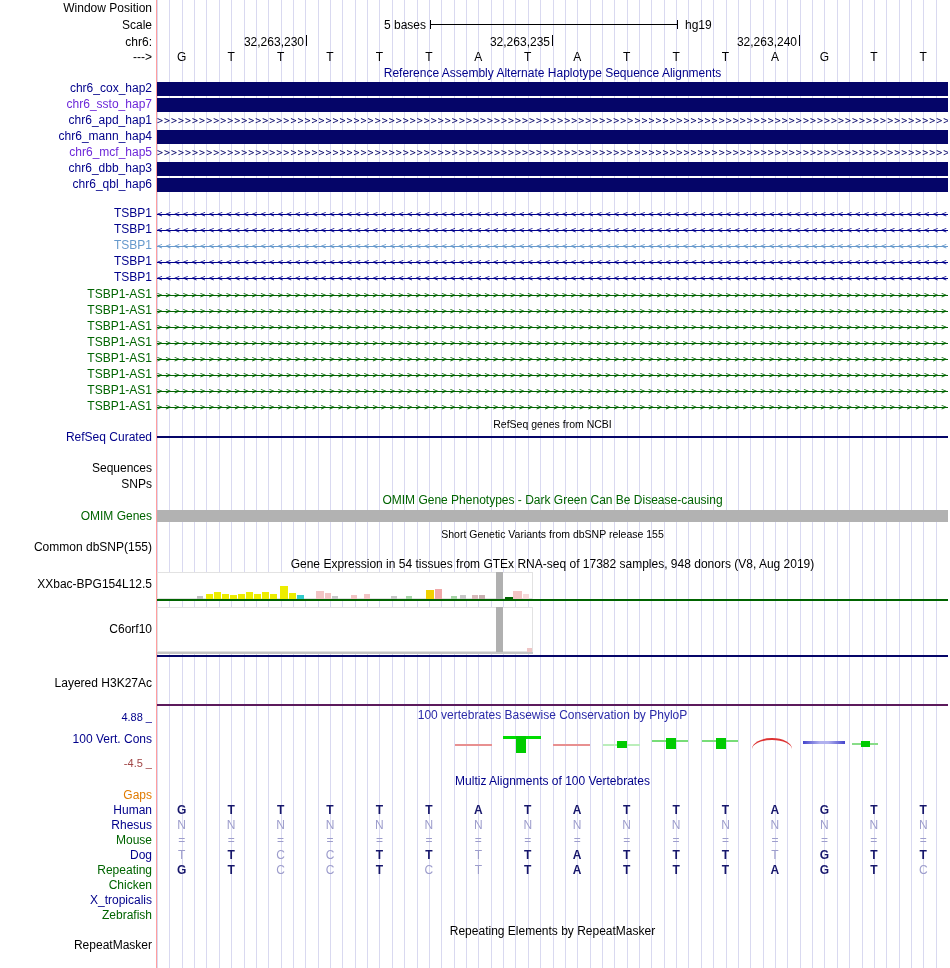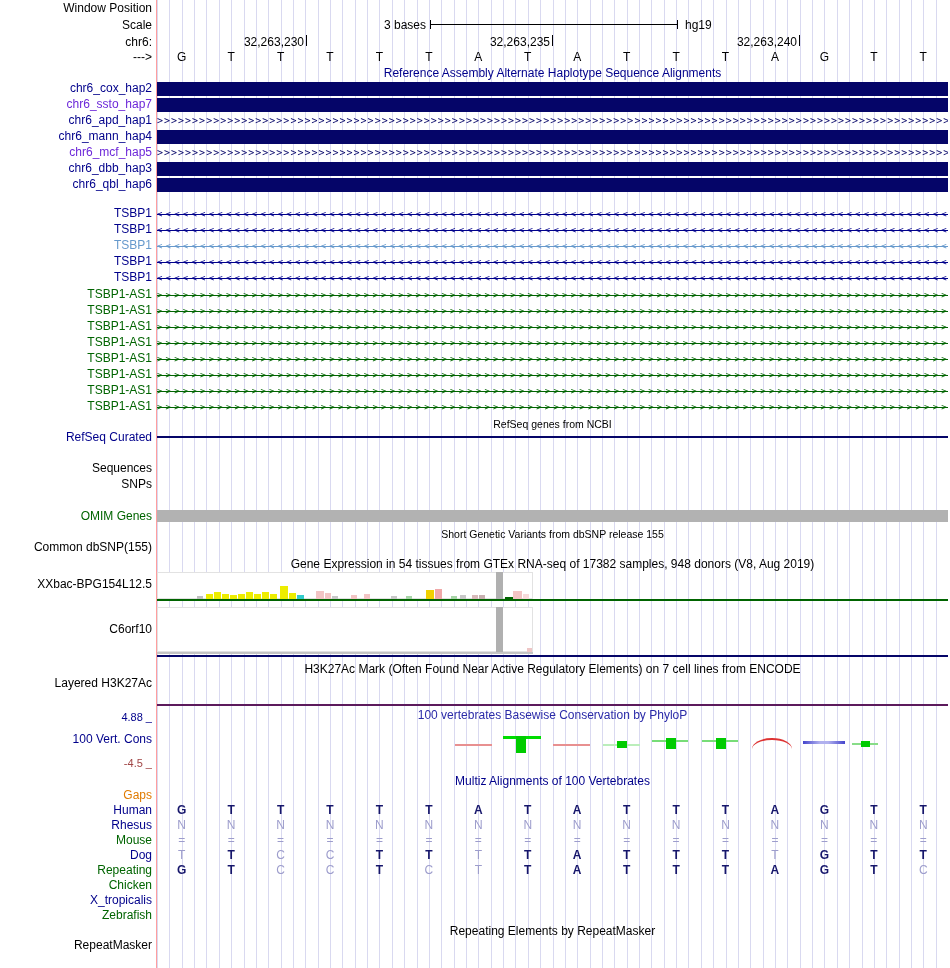--- a/index.html
+++ b/index.html
@@ -32,34 +32,34 @@
 <body>
 
 <div id="canvas">
 
   <div class="grid"></div>
   <div class="pinkline"></div>
 
   <div class="lab" style="top:2px">Window Position</div>
 
   <div class="lab" style="top:19px">Scale</div>
-  <div class="coordnum" style="left:330px;top:19px;width:96px">3 bases</div>
+  <div class="coordnum" style="left:330px;top:19px;width:96px">5 bases</div>
   <div class="scalewrap">
       <div class="mid"></div>
     </div>
   <div class="coordnum" style="left:685px;top:19px;width:60px;text-align:left">hg19</div>
 
   <div class="lab" style="top:36px">chr6:</div>
   <div class="lab" style="top:51px">---&gt;</div>
 
   <div class="title" style="top:67px;color:#00008b">Reference Assembly Alternate Haplotype Sequence Alignments</div>
   <div class="title smalltitle" style="top:418px">RefSeq genes from NCBI</div>
+  <div class="title" style="top:494px;color:#006400">OMIM Gene Phenotypes - Dark Green Can Be Disease-causing</div>
   <div class="title smalltitle" style="top:528px">Short Genetic Variants from dbSNP release 155</div>
   <div class="title" style="top:558px">Gene Expression in 54 tissues from GTEx RNA-seq of 17382 samples, 948 donors (V8, Aug 2019)</div>
-  <div class="title" style="top:663px">H3K27Ac Mark (Often Found Near Active Regulatory Elements) on 7 cell lines from ENCODE</div>
   <div class="title" style="top:709px;color:#2a2aa8">100 vertebrates Basewise Conservation by PhyloP</div>
   <div class="title" style="top:775px;color:#00008b">Multiz Alignments of 100 Vertebrates</div>
   <div class="title" style="top:925px">Repeating Elements by RepeatMasker</div>
 
   <div class="lab" style="top:431px;color:#00008b">RefSeq Curated</div>
   <div class="lab" style="top:462px">Sequences</div>
   <div class="lab" style="top:478px">SNPs</div>
   <div class="lab" style="top:510px;color:#006400">OMIM Genes</div>
   <div class="lab" style="top:541px">Common dbSNP(155)</div>
   <div class="lab" style="top:578px">XXbac-BPG154L12.5</div>

